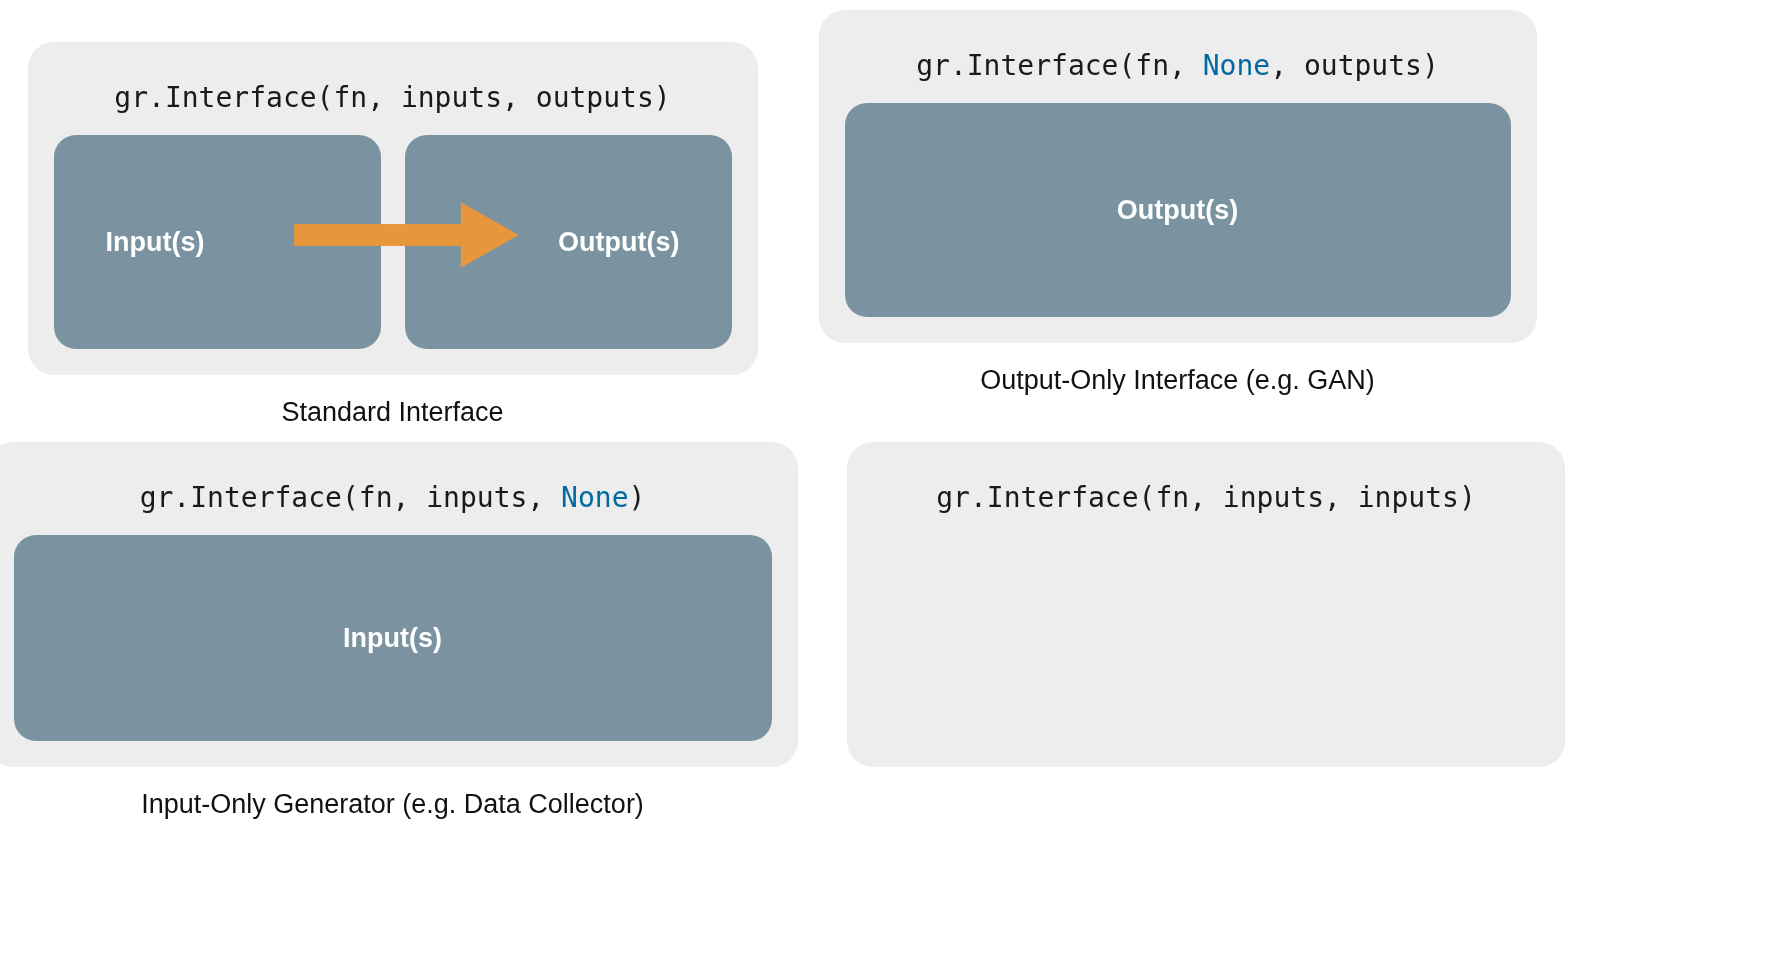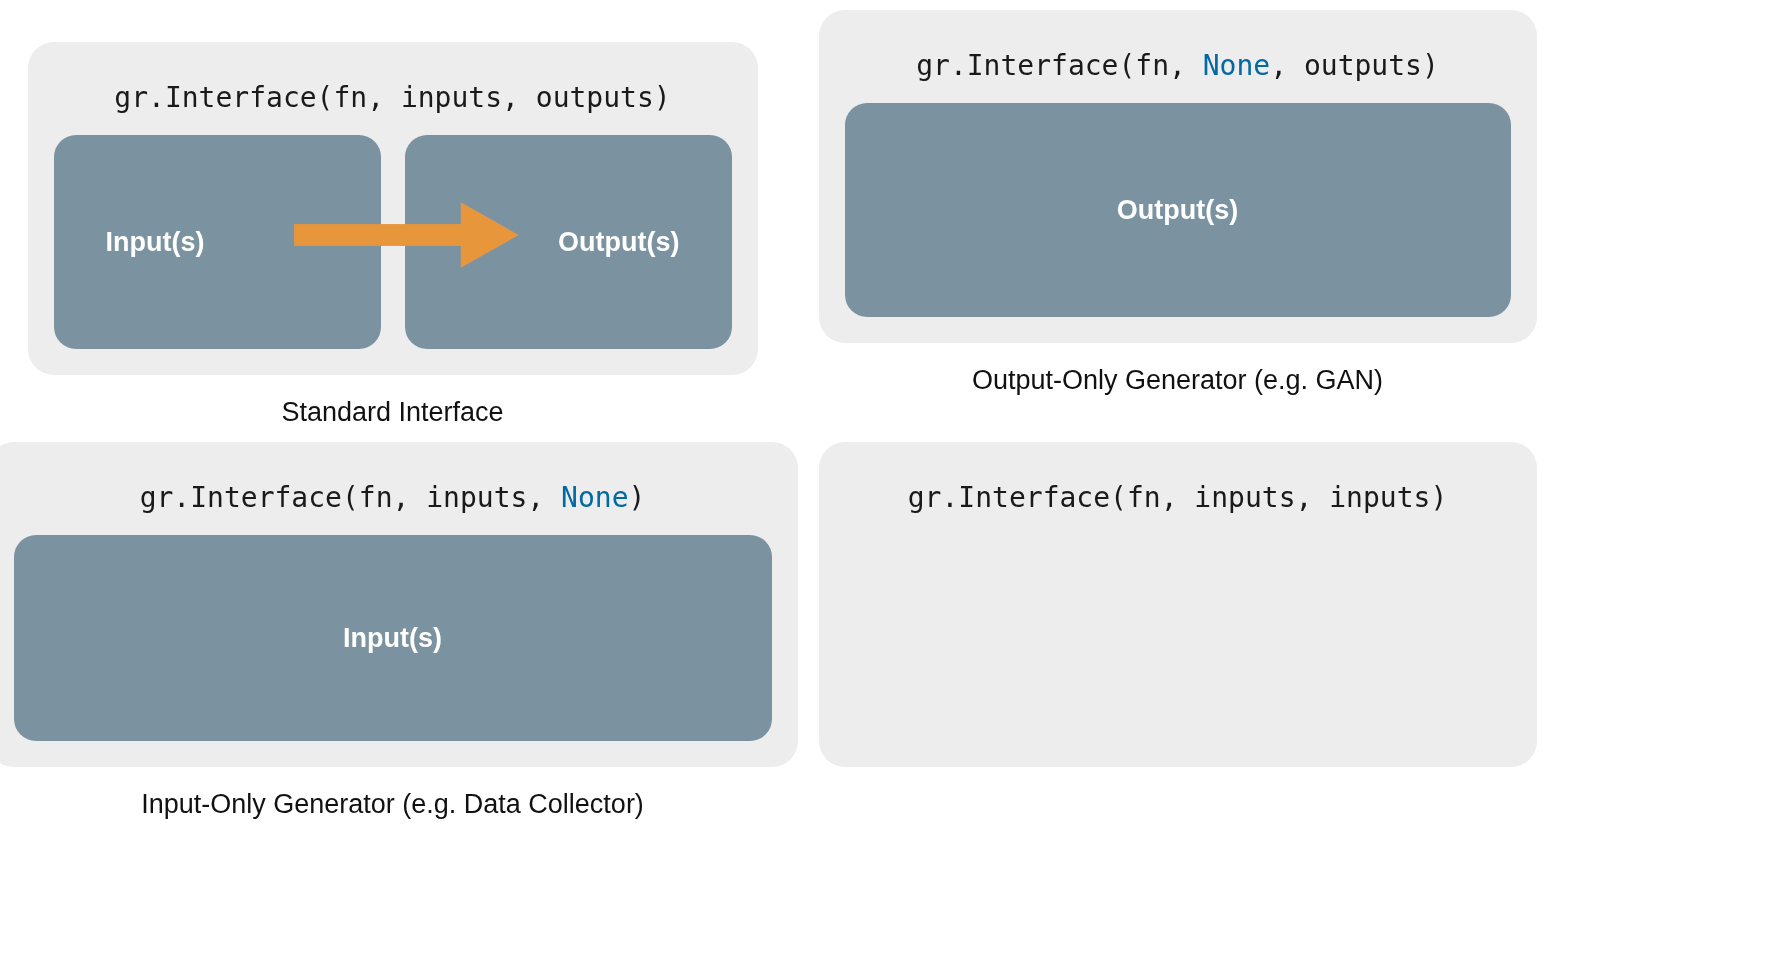--- a/index.html
+++ b/index.html
@@ -25,21 +25,21 @@
   
   .quadrant {
     position: absolute;
     display: flex;
     flex-direction: column;
     align-items: center;
   }
   #q-top-left     { left: 0px;   top: 10px;  width: 785px; margin-top: 32px; }
   #q-top-right    { left: 790px; top: 10px;  width: 775px; }
   #q-bottom-left  { left: 0px;   top: 442px; width: 785px; }
-  #q-bottom-right { left: 790px; top: 442px; width: 775px; }
+  #q-bottom-right { left: 790px; top: 442px; width: 775px; align-items: flex-end; }
 
   
   .panel {
     background: #EDEDED;
     border-radius: 26px;
     box-sizing: border-box;
     display: flex;
     flex-direction: column;
     align-items: center;
   }
@@ -170,21 +170,21 @@
     <div class="panel">
 
       <div class="code-line"><span>gr.Interface(fn, </span><span class="code-none">None</span><span>, </span><span>outputs</span><span>)</span></div>
 
       <div class="box-row">
         <div class="slate-box full">
           <span class="box-label-center">Output(s)</span>
         </div>
       </div>
     </div>
-    <div class="caption">Output-Only Generator (e.g. GAN)</div>
+    <div class="caption">Output-Only Interface (e.g. GAN)</div>
   </div>
 
   <div class="quadrant" id="q-bottom-left">
     <div class="panel">
 
       <div class="code-line"><span>gr.Interface(fn, </span><span>inputs</span><span>, </span><span class="code-none">None</span><span>)</span></div>
 
       <div class="box-row">
         <div class="slate-box full">
           <span class="box-label-center">Input(s)</span>

